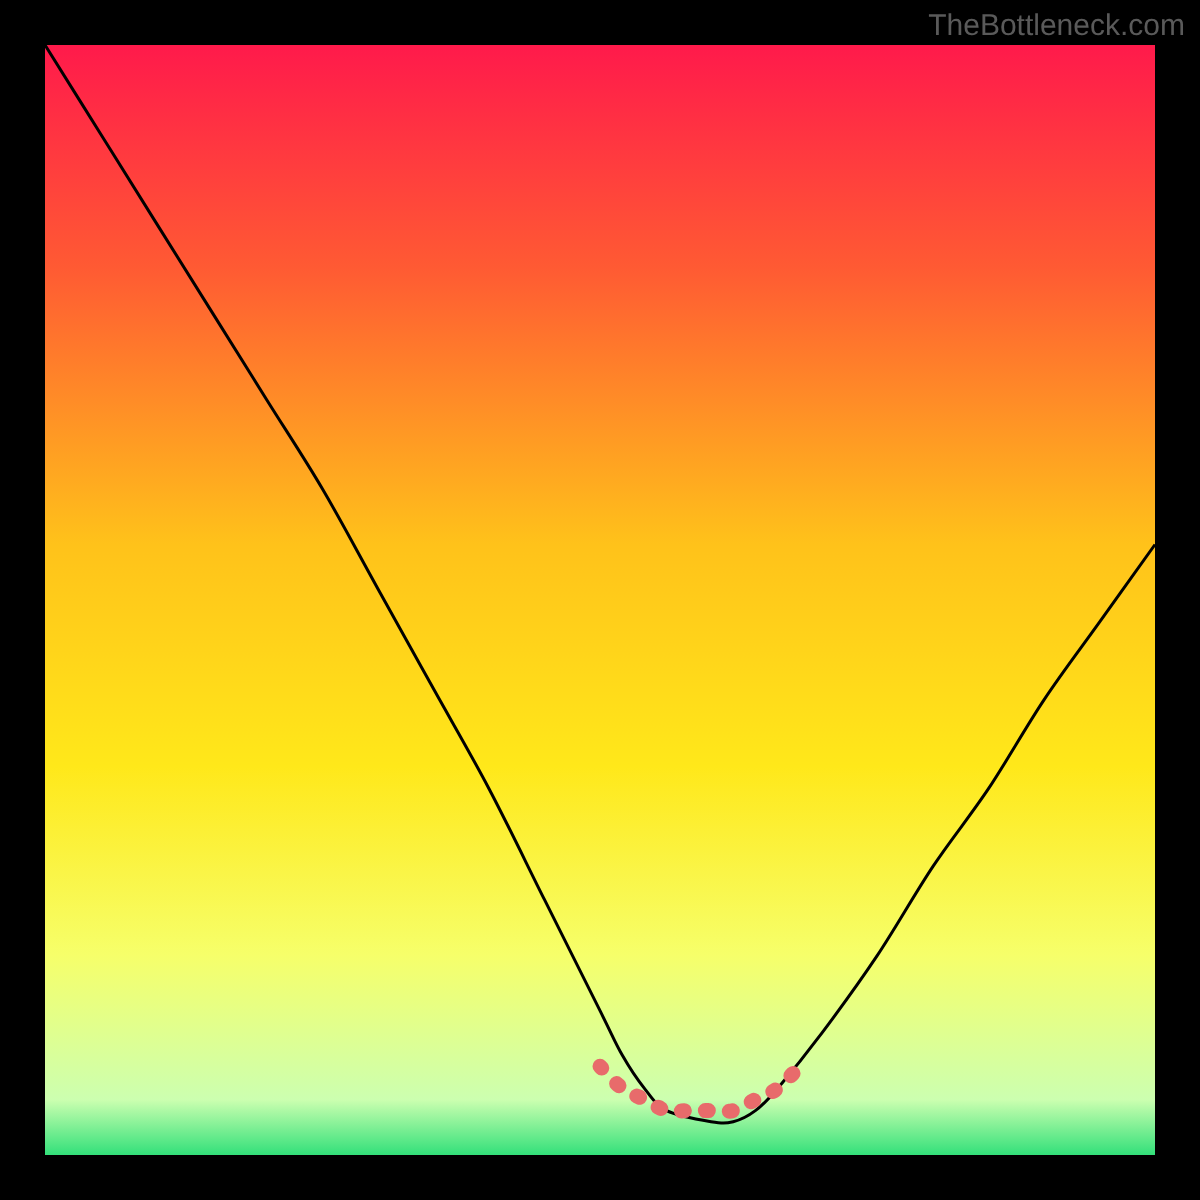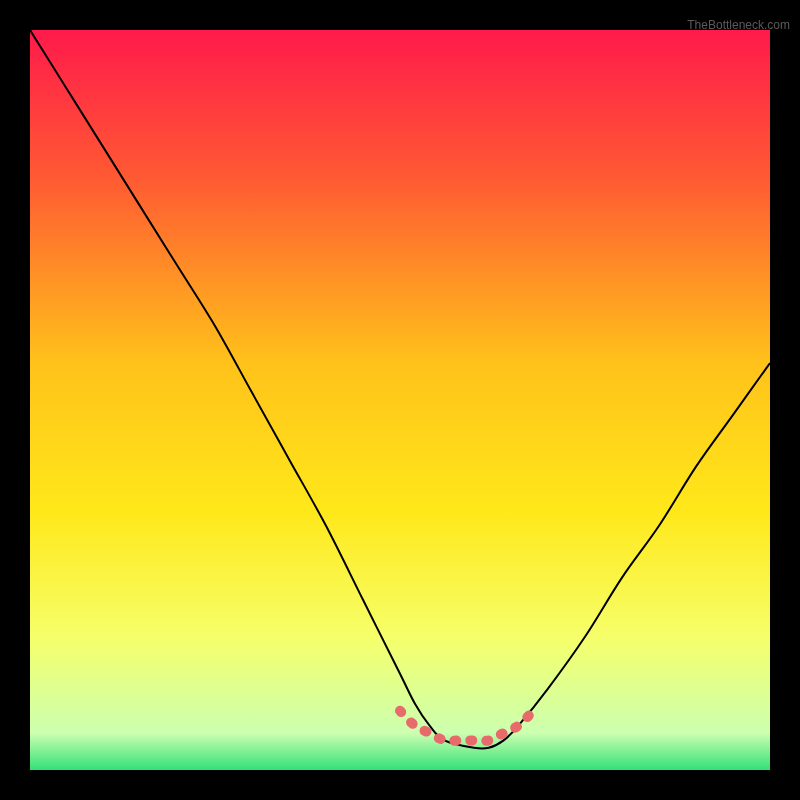--- a/index.html
+++ b/index.html
@@ -6,24 +6,24 @@
     margin: 0;
     padding: 0;
     width: 800px;
     height: 800px;
     background: #000;
     position: relative;
     font-family: Arial, sans-serif;
   }
   .watermark {
     position: absolute;
-    top: 18px;
+    top: 6px;
     right: 10px;
     color: #5a5a5a;
-    font-size: 12px;
+    font-size: 20px;
     font-weight: 500;
     z-index: 10;
   }
   .plot-frame {
     position: absolute;
     left: 30px;
     top: 30px;
     width: 740px;
     height: 740px;
     background: #000;

